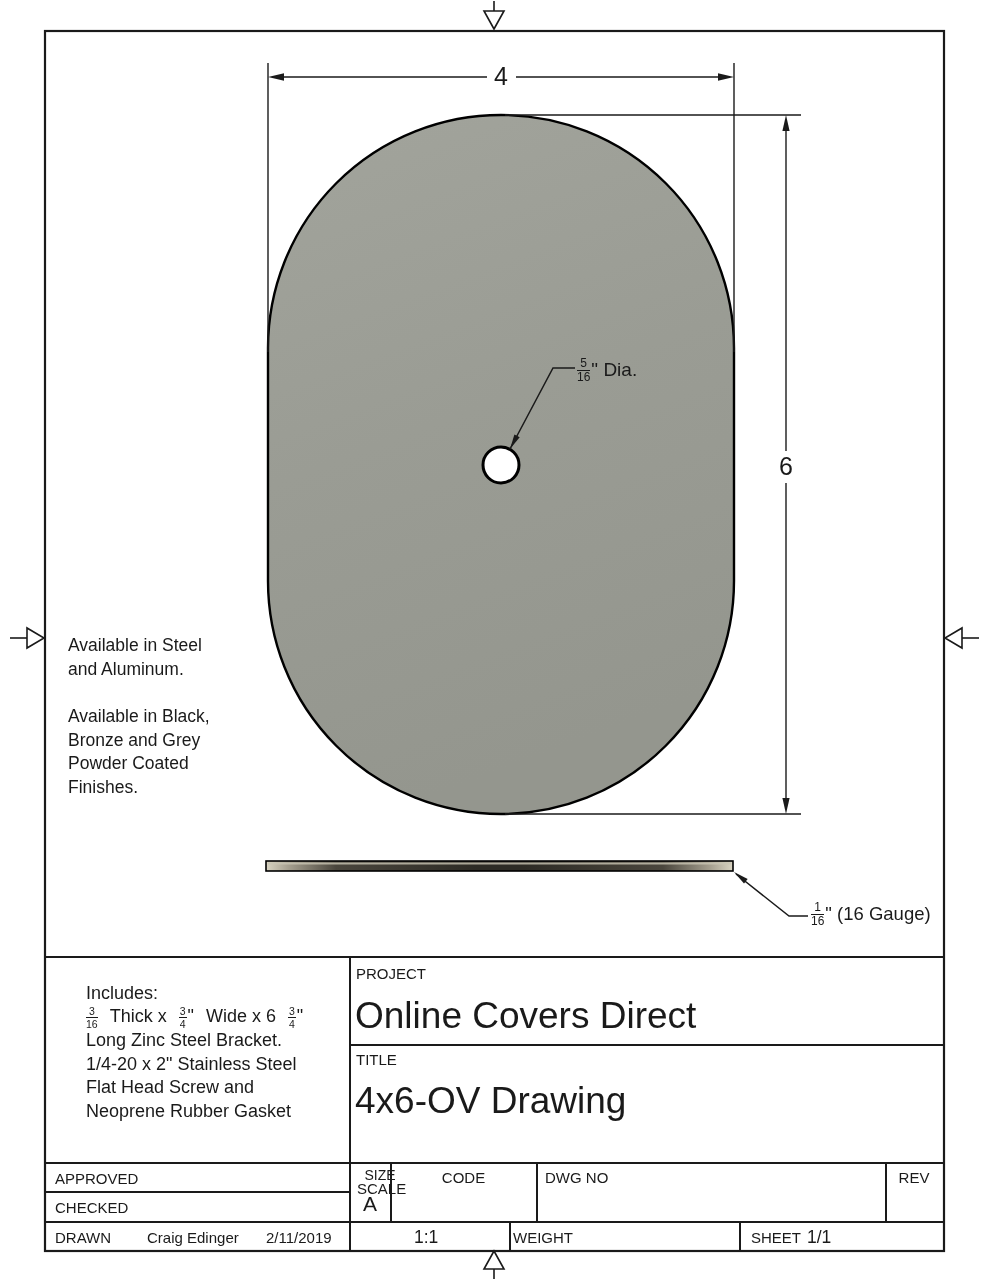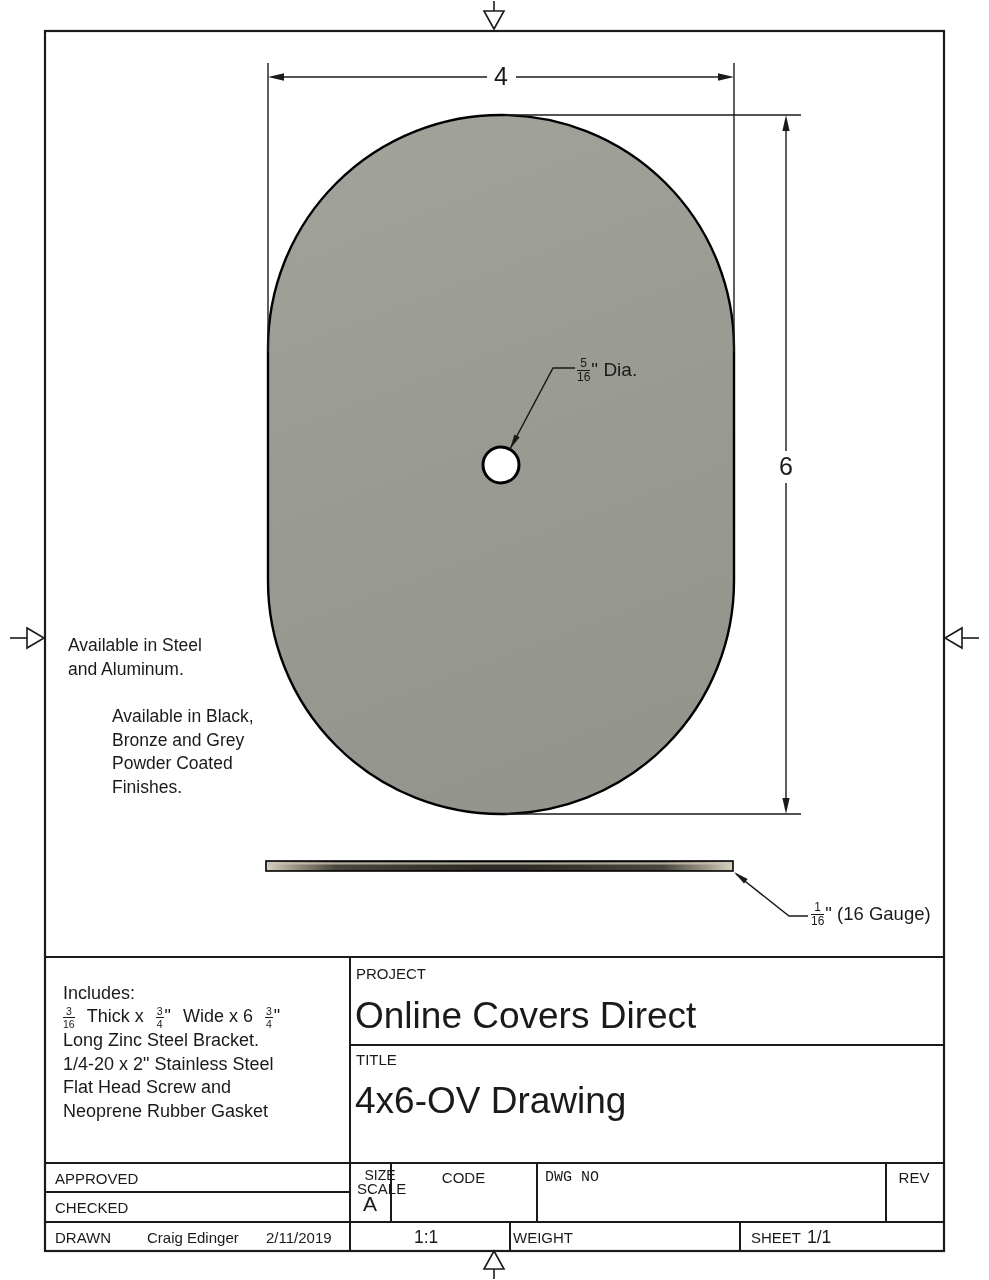--- a/index.html
+++ b/index.html
@@ -116,40 +116,40 @@
       <span class="fnum">1</span>
       <span class="fden">16</span>
     </span>
     <span class="suffix" style="font-size:18.5px;">" (16 Gauge)</span>
   </div>
 
   <div class="txt notes" style="left:68px;top:634px;">
     <div>Available in Steel</div>
     <div>and Aluminum.</div>
   </div>
-  <div class="txt notes" style="left:68px;top:705px;margin-left:44px;">
+  <div class="txt notes" style="left:68px;top:705px;">
     <div>Available in Black,</div>
     <div>Bronze and Grey</div>
     <div>Powder Coated</div>
     <div>Finishes.</div>
   </div>
 
   <div class="hl" style="left:44px;top:956px;width:901px;height:2px;"></div>
   <div class="vl" style="left:349px;top:956px;width:2px;height:296px;"></div>
   <div class="hl" style="left:349px;top:1044px;width:596px;height:2px;"></div>
   <div class="hl" style="left:44px;top:1162px;width:901px;height:2px;"></div>
   <div class="hl" style="left:44px;top:1191px;width:307px;height:2px;"></div>
   <div class="hl" style="left:44px;top:1221px;width:901px;height:2px;"></div>
   <div class="vl" style="left:390px;top:1162px;width:2px;height:61px;"></div>
   <div class="vl" style="left:536px;top:1162px;width:2px;height:61px;"></div>
   <div class="vl" style="left:885px;top:1162px;width:2px;height:61px;"></div>
   <div class="vl" style="left:509px;top:1221px;width:2px;height:31px;"></div>
   <div class="vl" style="left:739px;top:1221px;width:2px;height:31px;"></div>
 
-  <div class="txt includes" style="left:63px;top:982px;">
+  <div class="txt includes" style="left:86px;top:982px;">
     <div>Includes:</div>
     <div class="inc-spec">
       <span class="frac">
         <span class="fnum">3</span>
         <span class="fden">16</span>
       </span><span class="t">Thick x</span><span class="frac">
         <span class="fnum">3</span>
         <span class="fden">4</span>
       </span><span class="q">"</span><span class="t">Wide x 6</span><span class="frac">
         <span class="fnum">3</span>
@@ -169,21 +169,21 @@
 
   <div class="txt tb-small" style="left:55px;top:1170px;">APPROVED</div>
   <div class="txt tb-small" style="left:55px;top:1199px;">CHECKED</div>
   <div class="txt tb-small" style="left:55px;top:1229px;">DRAWN</div>
   <div class="txt tb-small" style="left:147px;top:1229px;">Craig Edinger</div>
   <div class="txt tb-small" style="left:266px;top:1229px;">2/11/2019</div>
 
   <div class="txt center-cell" style="left:350px;top:1167px;width:60px;font-size:14px;">SIZE</div>
   <div class="txt center-cell" style="left:350px;top:1192px;width:40px;font-size:21px;">A</div>
   <div class="txt center-cell tb-small" style="left:391px;top:1169px;width:145px;">CODE</div>
-  <div class="txt tb-small" style="left:545px;top:1169px;font-family:Liberation Mono, monospace;">DWG NO</div>
+  <div class="txt tb-small" style="left:545px;top:1169px;">DWG NO</div>
   <div class="txt center-cell tb-small" style="left:885px;top:1169px;width:58px;">REV</div>
 
   <div class="txt tb-small" style="left:357px;top:1180px;">SCALE</div>
   <div class="txt" style="left:414px;top:1227px;font-size:17.5px;">1:1</div>
   <div class="txt tb-small" style="left:513px;top:1229px;">WEIGHT</div>
   <div class="txt tb-small" style="left:751px;top:1229px;">SHEET</div>
   <div class="txt" style="left:807px;top:1227px;font-size:17.5px;">1/1</div>
 
 </div>
 

